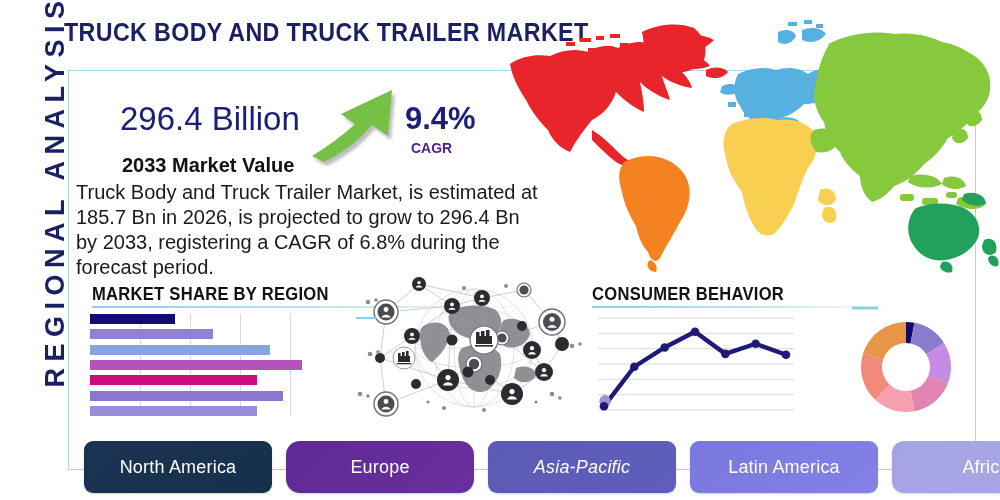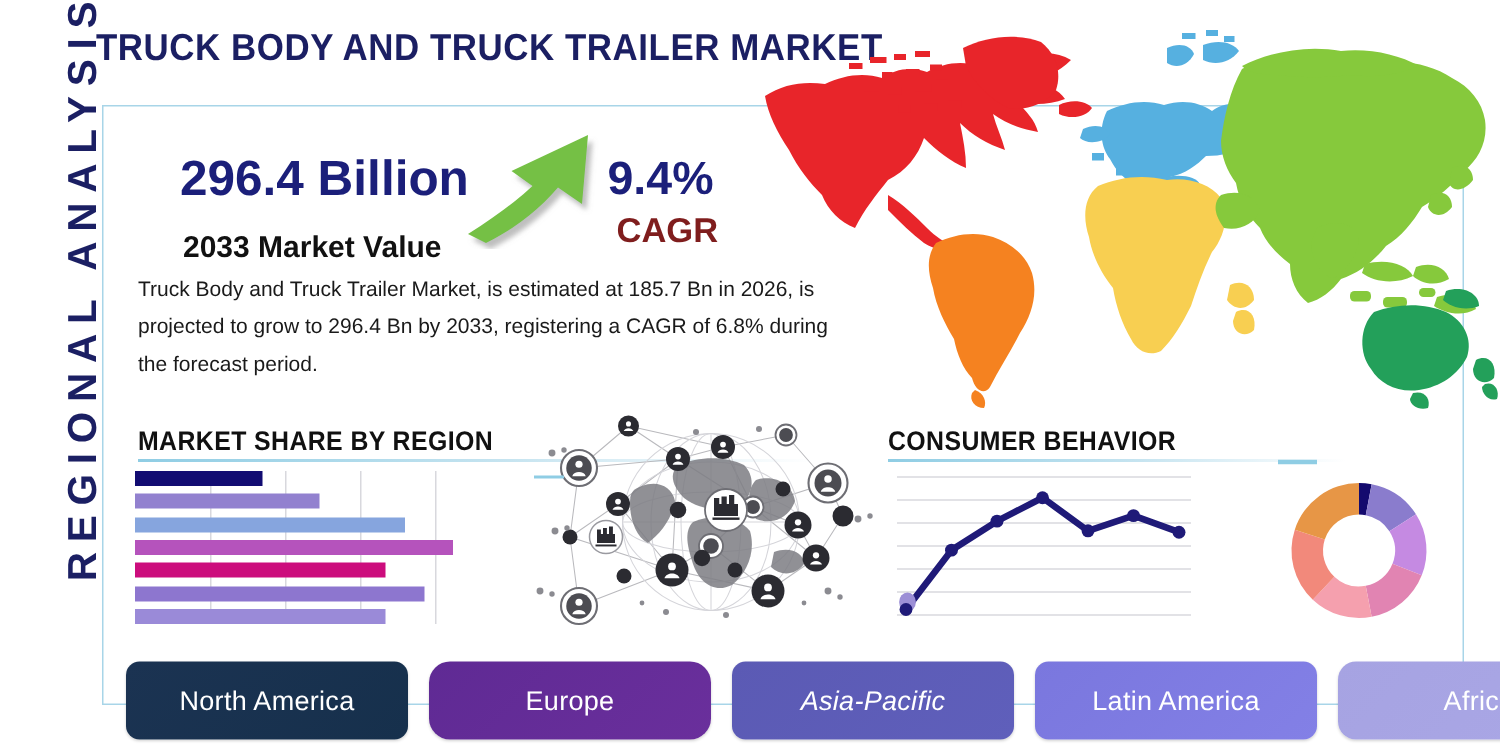--- a/index.html
+++ b/index.html
@@ -47,45 +47,45 @@
     position:absolute;
     left:68px; top:70px;
     width:908px; height:400px;
     border:1px solid #a8d5e8;
     background:transparent;
   }
 
   
   .kpi-value {
     position:absolute; left:120px; top:100px;
-    font-size:33px; font-weight:bold; color:#1b1f7a;
+    font-size:33px; font-weight:normal; color:#1b1f7a;
     white-space:nowrap;
   }
   .kpi-sub {
     position:absolute; left:122px; top:138px;
     font-size:20px; font-weight:bold; color:#111;
     white-space:nowrap;
     margin-top:16px;
   }
   .cagr-value {
     position:absolute; left:405px; top:101px;
     font-size:31px; font-weight:bold; color:#1b1f7a;
     white-space:nowrap;
   }
   .cagr-sub {
     position:absolute; left:411px; top:140px;
-    font-size:23px; font-weight:bold; color:#7f1d1d;
+    font-size:14px; font-weight:bold; color:#4c1d95;
     white-space:nowrap;
   }
   .arrow-wrap { position:absolute; left:308px; top:84px; width:106px; height:82px; }
 
   
   .para {
-    position:absolute; left:92px; top:180px; width:468px;
-    font-size:14px; line-height:25px; color:#1a1a1a;
+    position:absolute; left:76px; top:180px; width:468px;
+    font-size:20px; line-height:25px; color:#1a1a1a;
   }
 
   
   .worldmap { position:absolute; left:492px; top:12px; width:508px; height:268px; }
 
   
   .sec-head {
     position:absolute;
     font-size:18px; font-weight:bold; color:#111;
     letter-spacing:0.3px;

